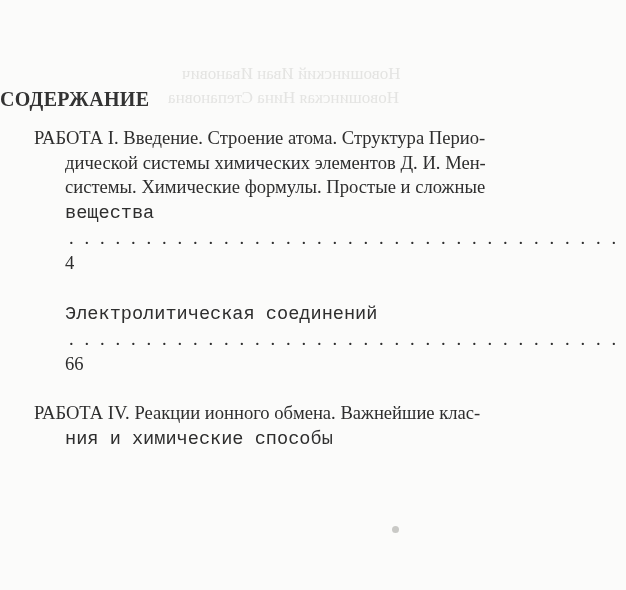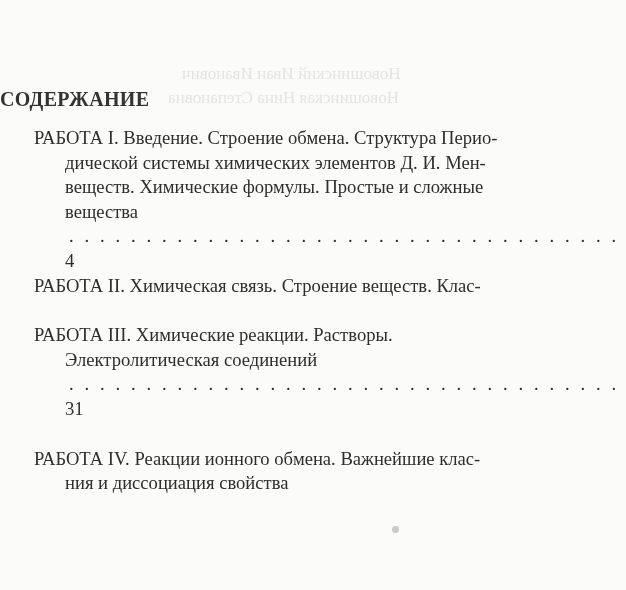--- a/index.html
+++ b/index.html
@@ -50,20 +50,21 @@
     .entry .cont {
       display: block;
       padding-left: 31px;
     }
     .leader {
       display: flex;
       align-items: baseline;
     }
     .leader .txt {
       white-space: nowrap;
+      font-family: Liberation Mono, monospace;
     }
     .leader .dots {
       flex: 1;
       overflow: hidden;
       white-space: nowrap;
       letter-spacing: 3.1px;
       padding-left: 4px;
     }
     .leader .dots::before {
       content: ". . . . . . . . . . . . . . . . . . . . . . . . . . . . . . . . . . . . . . . . . . . . . . . . . . . . . . . . . . . . . . . . . . . .";
@@ -88,51 +89,49 @@
 <body>
 
 <div class="ghost" style="left:182px; top:64px; font-size:17px;">Новошинский Иван Иванович</div>
 <div class="ghost" style="left:168px; top:88px; font-size:17px;">Новошинская Нина Степановна</div>
 
 <div class="title">СОДЕРЖАНИЕ</div>
 
 <div class="toc">
 
   <div class="entry">
-    <span class="first">РАБОТА I. Введение. Строение обмена. Структура Перио-</span>
+    <span class="first">РАБОТА I. Введение. Строение атома. Структура Перио-</span>
     <span class="cont">дической системы химических элементов Д. И. Мен-</span>
-    <span class="cont">веществ. Химические формулы. Простые и сложные</span>
+    <span class="cont">системы. Химические формулы. Простые и сложные</span>
     <div class="cont leader">
       <span class="txt">вещества</span>
       <span class="dots"></span>
       <span class="page">4</span>
     </div>
   </div>
 
   <div class="entry">
-    <span class="first">РАБОТА II. Химическая связь. Строение веществ. Клас-</span>
   </div>
 
   <div class="gap"></div>
 
   <div class="entry">
-    <span class="first">РАБОТА III. Химические реакции. Растворы.</span>
     <div class="cont leader">
       <span class="txt">Электролитическая соединений</span>
       <span class="dots"></span>
-      <span class="page">31</span>
+      <span class="page">66</span>
     </div>
   </div>
 
   <div class="gap"></div>
 
   <div class="entry">
     <span class="first">РАБОТА IV. Реакции ионного обмена. Важнейшие клас-</span>
     <div class="cont leader">
-      <span class="txt">ния и диссоциация свойства</span>
+      <span class="txt">ния и химические способы</span>
       
       
     </div>
   </div>
 
 </div>
 
 <div class="dot"></div>
 
 </body></html>

